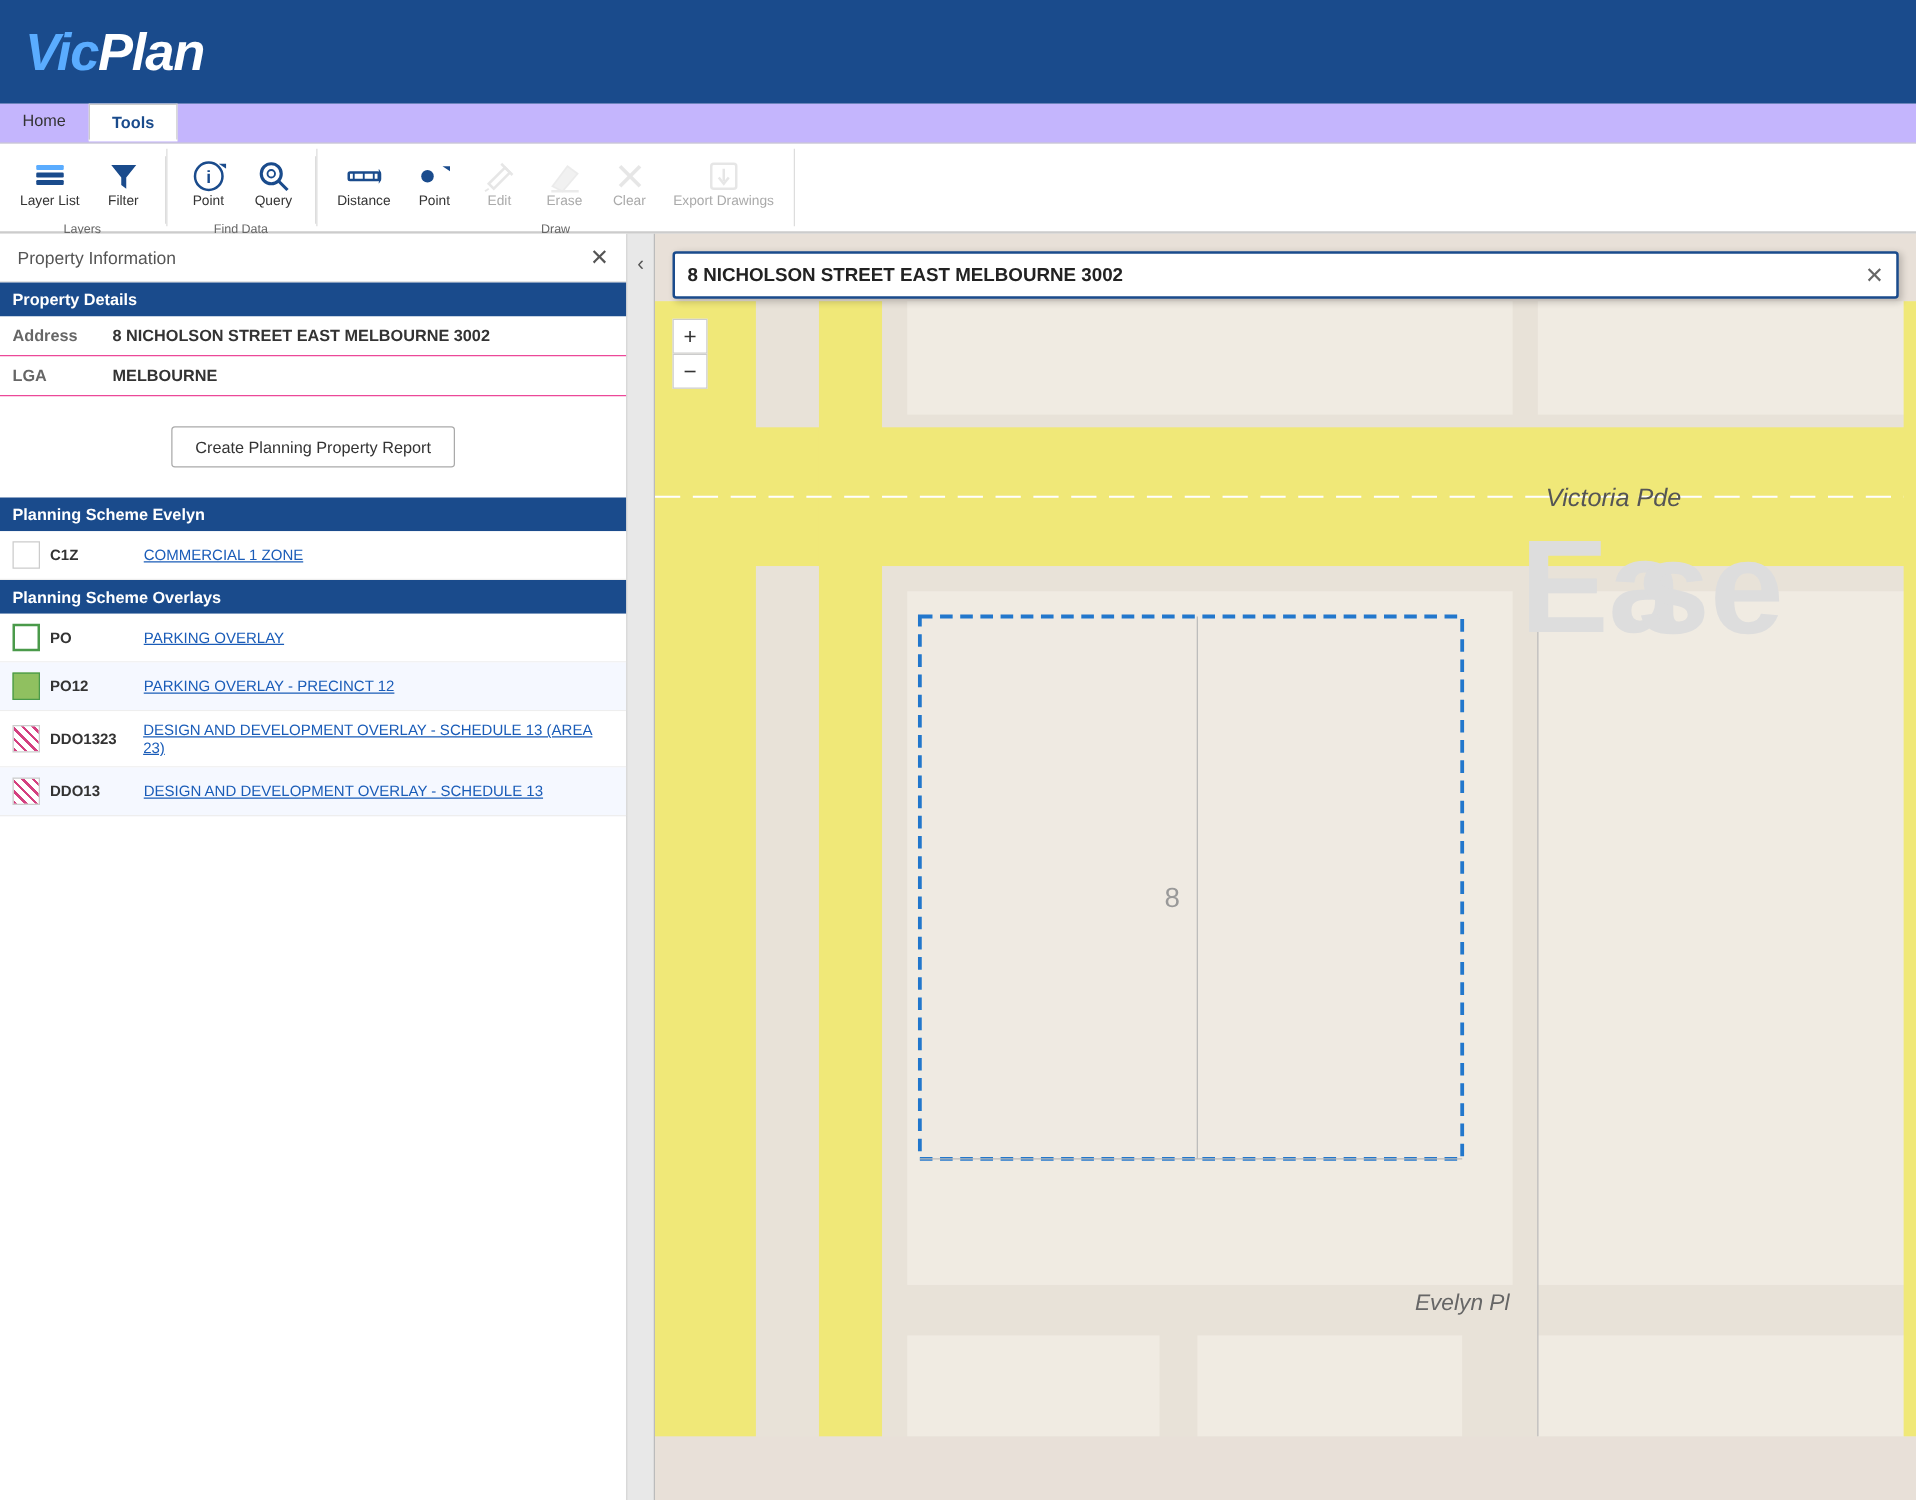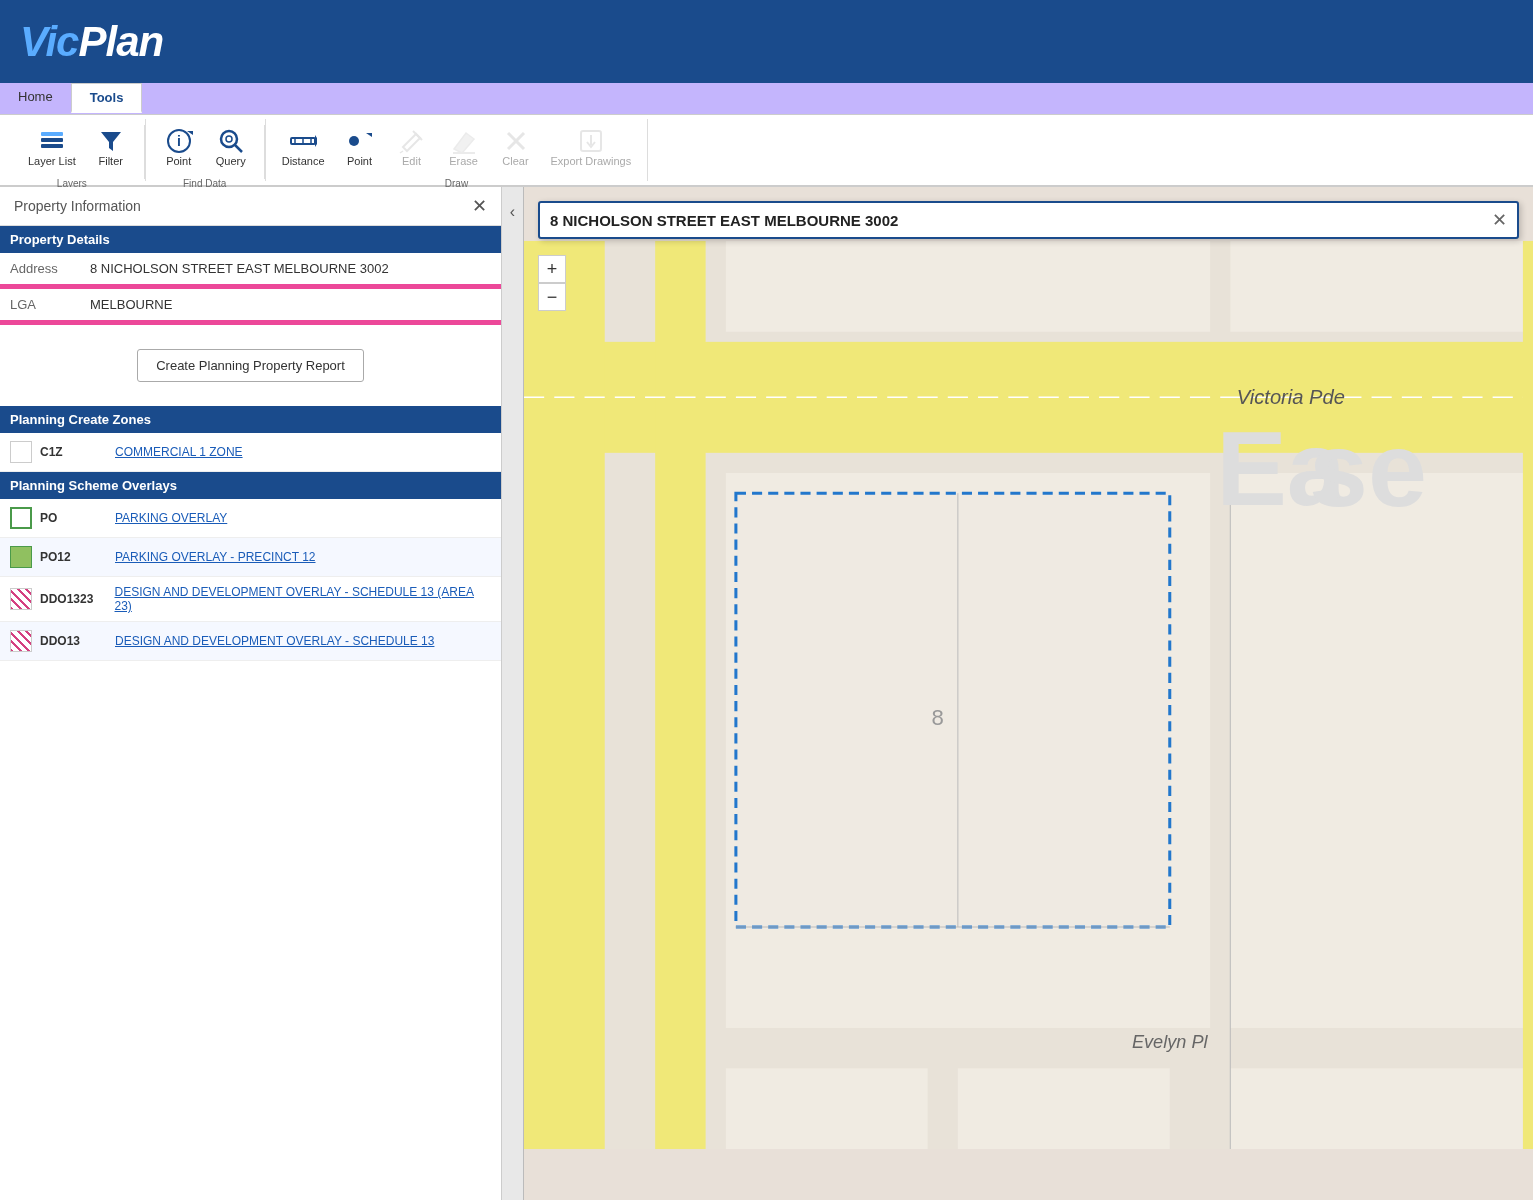--- a/index.html
+++ b/index.html
@@ -25,21 +25,21 @@
 
     
     .main { display: flex; height: calc(1200px - 72px - 32px - 52px); justify-content: center; }
 
     
     .sidebar { width: 502px; min-width: 502px; background: white; border-right: 1px solid #ccc; overflow-y: auto; position: relative; }
     .sidebar-header { display: flex; justify-content: space-between; align-items: center; padding: 8px 14px; border-bottom: 1px solid #ddd; }
     .sidebar-title { font-size: 14px; color: #555; }
     .sidebar-close { font-size: 18px; cursor: pointer; color: #555; background: none; border: none; }
     .section-header { background: #1a4b8c; color: white; font-weight: bold; font-size: 13px; padding: 6px 10px; }
-    .property-row { display: flex; padding: 8px 10px; border-bottom: 5px solid #ec4899; }
+    .property-row { display: flex; padding: 8px 10px; border-bottom: 1px solid #ec4899; font-weight: bold; }
     .property-label { width: 80px; color: #666; font-size: 13px; flex-shrink: 0; }
     .property-value { color: #333; font-size: 13px; }
     .report-btn { margin: 14px auto; display: block; padding: 8px 18px; background: white; border: 1px solid #aaa; color: #333; font-size: 13px; cursor: pointer; border-radius: 3px; }
     .zone-row { display: flex; align-items: center; padding: 8px 10px; border-bottom: 1px solid #eee; background: white; }
     .zone-row.alt { background: #f5f8ff; }
     .zone-icon { width: 22px; height: 22px; margin-right: 8px; flex-shrink: 0; border: 1px solid #ccc; }
     .zone-code { width: 65px; font-size: 12px; color: #333; font-weight: bold; }
     .zone-link { color: #1a5cb8; text-decoration: underline; font-size: 12px; cursor: pointer; margin-left: 10px; }
 
     
@@ -68,21 +68,21 @@
 
 <div class="toolbar" style="background:#c4b5fd; border-bottom:1px solid #ccc; padding:0 0 0 0; height:32px; display:flex; align-items:flex-start;">
   <button class="toolbar-tab">Home</button>
   <button class="toolbar-tab active">Tools</button>
 </div>
 
 <div style="background:white; border-bottom:2px solid #ccc; display:flex; align-items:stretch; height:72px; padding:4px 0;">
 
   <div class="toolbar-group" style="flex-direction:row; align-items:flex-start; padding:0;">
     <div style="display:flex;flex-direction:column;align-items:center;">
-      <div style="display:flex;gap:2px;padding:4px 8px;margin-left:12px;">
+      <div style="display:flex;gap:2px;padding:4px 8px;">
         <button class="toolbar-btn">
           <span class="btn-icon">
             <svg width="28" height="28" viewBox="0 0 28 28">
                 <rect x="3" y="17" width="22" height="4" rx="1" fill="#1a4b8c"></rect>
                 <rect x="3" y="11" width="22" height="4" rx="1" fill="#1a4b8c"></rect>
                 <rect x="3" y="5" width="22" height="4" rx="1" fill="#5aacff"></rect>
               </svg>
           </span>
           <span class="btn-label">Layer List</span>
         </button>
@@ -212,21 +212,21 @@
       <span class="property-value">8 NICHOLSON STREET EAST MELBOURNE 3002</span>
     </div>
     <div class="property-row">
       <span class="property-label">LGA</span>
       <span class="property-value">MELBOURNE</span>
     </div>
     <div style="text-align:center;padding:10px 0;">
       <button class="report-btn">Create Planning Property Report</button>
     </div>
 
-    <div class="section-header">Planning Create Zones</div>
+    <div class="section-header">Planning Scheme Evelyn</div>
     <div class="zone-row">
       <div class="zone-icon zone-white"></div>
       <span class="zone-code">C1Z</span>
       <a class="zone-link">COMMERCIAL 1 ZONE</a>
     </div>
 
     <div class="section-header">Planning Scheme Overlays</div>
 
     <div class="zone-row">
       <div class="zone-icon" style="background:white;border:2px solid #4a9a4a;"></div>

